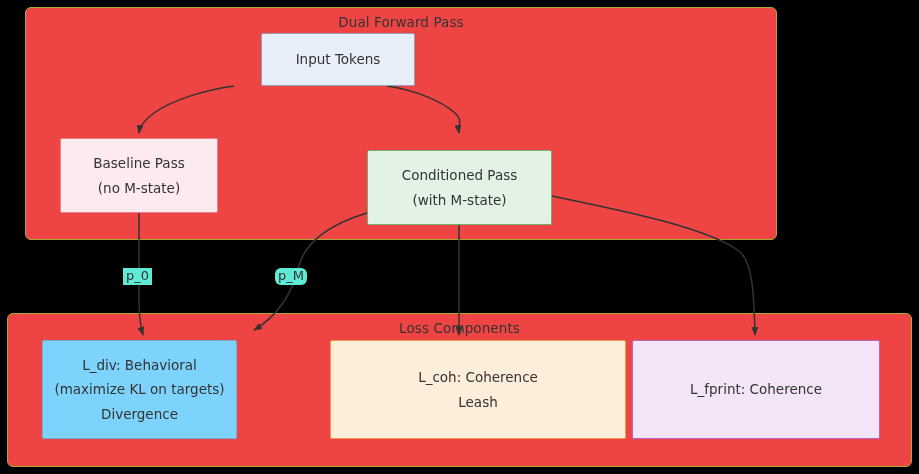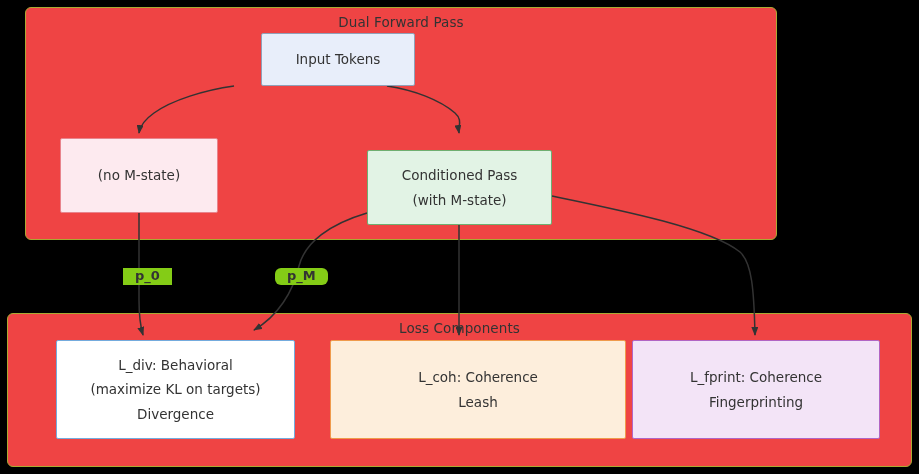--- a/index.html
+++ b/index.html
@@ -70,22 +70,22 @@
   }
   #node-baseline-pass {
     left: 60px; top: 138px; width: 158px; height: 75px;
     background: #fdeaef; border-color: #e8848c;
   }
   #node-conditioned-pass {
     left: 367px; top: 138px; width: 185px; height: 75px;
     background: #e2f3e5; border-color: #6fae71; margin-top: 12px;
   }
   #node-l-div {
-    left: 56px; top: 340px; width: 239px; height: 99px;
-    background: #ffffff; border-color: #74abdd;
+    left: 42px; top: 340px; width: 195px; height: 99px;
+    background: #7dd3fc; border-color: #74abdd;
   }
   #node-l-coh {
     left: 330px; top: 340px; width: 296px; height: 99px;
     background: #fdeedc; border-color: #ef9a4c;
   }
   #node-l-fprint {
     left: 632px; top: 340px; width: 248px; height: 99px;
     background: #f3e4f7; border-color: #b165c4;
   }
   
@@ -96,27 +96,26 @@
     pointer-events: none;
   }
   #edge-layer path {
     fill: none;
     stroke: #333333;
     stroke-width: 1.5px;
   }
   
   .edge-label {
     position: absolute;
-    background: #84cc16;
+    background: #5eead4;
     color: #333333;
     font-size: 13px;
-    padding: 1px 12px;
+    padding: 1px 3px;
     white-space: nowrap;
     line-height: 1.15;
-    font-weight: bold;
   }
   #edge-label-p0 { left: 123px; top: 268px; }
   #edge-label-pm { left: 275px; top: 268px; border-radius: 6px; }
 </style>
 </head>
 <body>
 
 <div id="canvas">
 
   <div class="subgraph" id="subgraph-dual-forward-pass">
@@ -145,20 +144,21 @@
     <path d="M 459,213 L 459,300 C 459,315 459,325 459,335" marker-end="url(#arrowhead)"></path>
 
     <path d="M 552,196 C 620,210 710,228 740,252 C 752,263 754,290 755,335" marker-end="url(#arrowhead)"></path>
   </svg>
 
   <div class="node" id="node-input-tokens">
     <span class="line">Input Tokens</span>
   </div>
 
   <div class="node" id="node-baseline-pass">
+    <span class="line">Baseline Pass</span>
     <span class="line">(no M-state)</span>
   </div>
 
   <div class="node" id="node-conditioned-pass">
     <span class="line">Conditioned Pass</span>
     <span class="line">(with M-state)</span>
   </div>
 
   <div class="node" id="node-l-div">
     <span class="line">L_div: Behavioral</span>
@@ -166,19 +166,18 @@
     <span class="line">Divergence</span>
   </div>
 
   <div class="node" id="node-l-coh">
     <span class="line">L_coh: Coherence</span>
     <span class="line">Leash</span>
   </div>
 
   <div class="node" id="node-l-fprint">
     <span class="line">L_fprint: Coherence</span>
-    <span class="line">Fingerprinting</span>
   </div>
 
   <div class="edge-label" id="edge-label-p0">p_0</div>
   <div class="edge-label" id="edge-label-pm">p_M</div>
 
 </div>
 
 </body></html>

